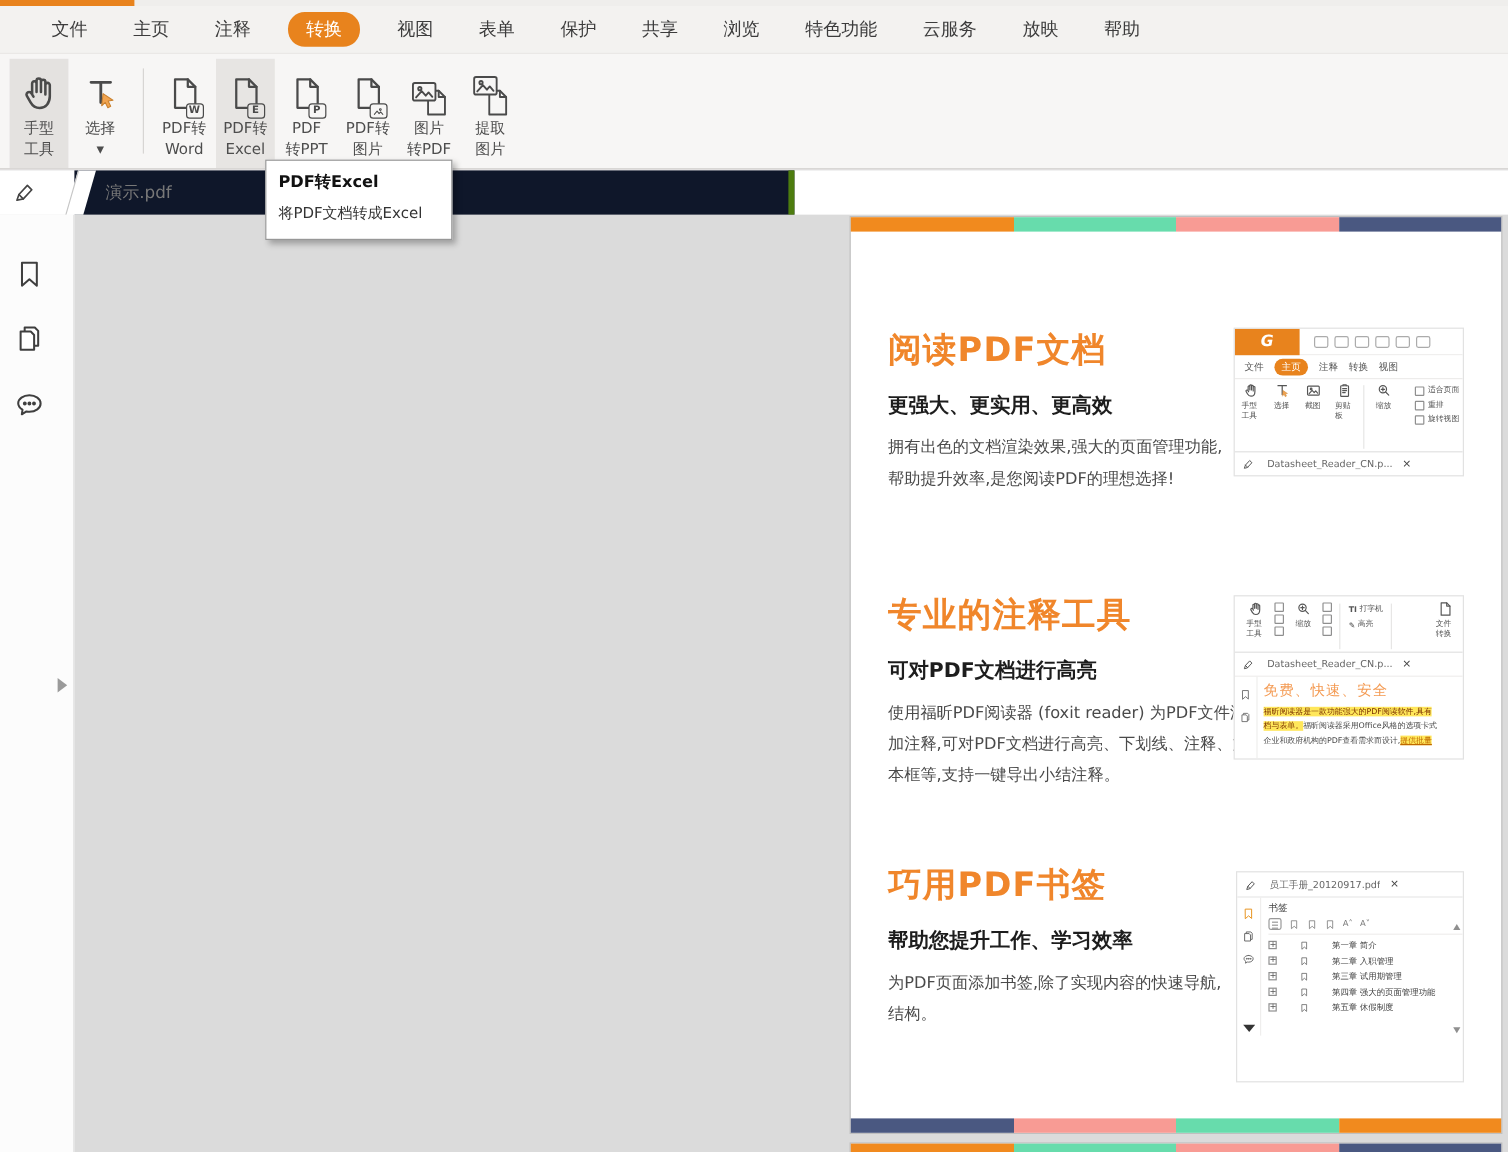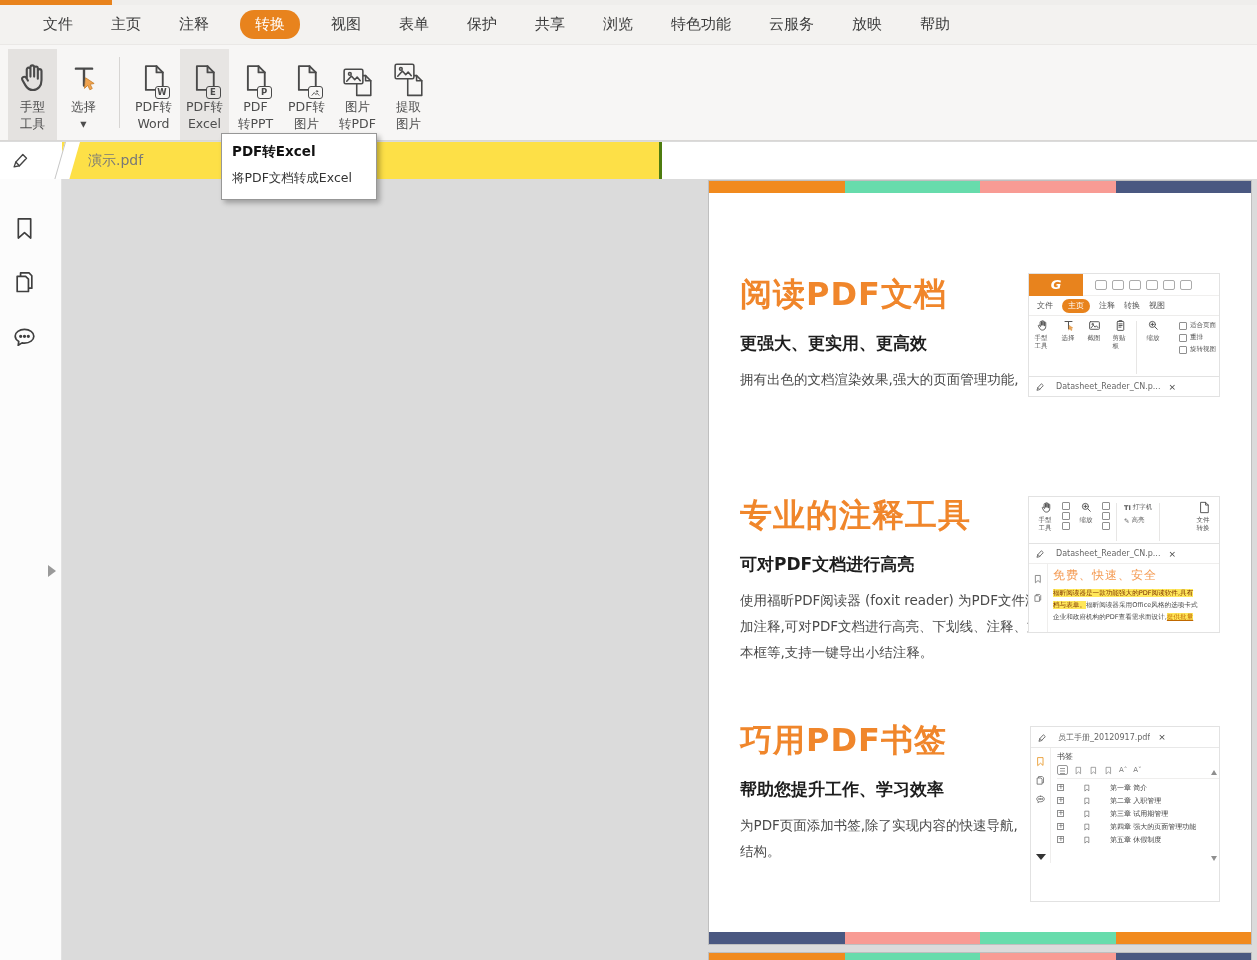--- a/index.html
+++ b/index.html
@@ -37,41 +37,41 @@
   
   .tooltip{position:absolute;left:221px;top:133px;width:156px;background:#fff;border:1px solid #979797;box-shadow:3px 3px 5px rgba(0,0,0,.28);padding:9px 8px 12px 10px;z-index:60}
   .tt-title{font-size:13.5px;font-weight:bold;color:#111;white-space:nowrap}
   .tt-desc{margin-top:9px;font-size:12.5px;color:#333;white-space:nowrap}
 
   
   .tabbar{position:absolute;top:142px;left:0;right:0;height:37px;background:#fff}
   .tabbar .pencil{position:absolute;left:10px;top:7px;width:22px;height:22px;color:#444}
   .tabbar .pencil svg,.sidebar svg,.thumb svg{stroke:currentColor;fill:none;stroke-width:1.5;stroke-linecap:round;stroke-linejoin:round}
   .tabbar .pencil svg{width:22px;height:22px}
-  .doctab{position:absolute;left:62px;top:0;width:600px;height:37px;background:#fde047;border-right:3px solid #4d7c0f;padding:10px 0 0 26px;font-size:14px;color:#787878}
+  .doctab{position:absolute;left:62px;top:0;width:600px;height:37px;background:#0f172a;border-right:5px solid #4d7c0f;padding:10px 0 0 26px;font-size:14px;color:#787878}
   .doctab::before{content:"";position:absolute;left:3px;top:0;height:100%;width:14px;background:#fff;border-left:1px solid #C6C6C6;transform:skewX(-16deg);transform-origin:top}
 
   
   .sidebar{position:absolute;top:179px;left:0;width:62px;bottom:0;background:#FCFCFC;border-right:1px solid #E2E2E2}
   .sicon{position:absolute;left:11px;width:27px;height:27px;color:#3f3f3f;cursor:pointer}
   .sicon svg{width:27px;height:27px}
   .handle{position:absolute;left:48px;top:386px;width:0;height:0;border-top:6px solid transparent;border-bottom:6px solid transparent;border-left:8px solid #9a9a9a}
 
   
   .docarea{position:absolute;top:179px;left:63px;right:0;bottom:0;background:#DBDBDB;overflow:hidden}
   .page{position:absolute;background:#fff;box-shadow:0 0 0 1px #BFBFBF}
   .p1{left:646px;top:2px;width:542px;height:763px}
   .p2{left:646px;top:774px;width:542px;height:200px}
   .stripes{position:absolute;left:0;right:0;height:12px;display:flex}
   .stripes>div{flex:1}
   .stripes.top{top:0}.stripes.bottom{bottom:0}
 
   .sec{position:absolute;left:31px;width:302px}
   .sec1{top:92px}.sec2{top:313px}.sec3{top:538px}
-  .sec-title{font-size:32px;font-weight:bold;color:#F0862B;letter-spacing:1px;white-space:nowrap}
+  .sec-title{font-size:28px;font-weight:bold;color:#F0862B;letter-spacing:1px;white-space:nowrap}
   .sec-sub{margin-top:15px;font-size:17px;font-weight:bold;color:#1d1d1d;white-space:nowrap}
   .sec-body{margin-top:11px;font-size:13.5px;color:#4a4a4a;line-height:26px}
   .sec-body div{white-space:nowrap}
 
   
   .thumb{position:absolute;background:#fff;border:1px solid #E2E2E2;overflow:hidden;color:#555}
   .t1{left:319px;top:92px;width:192px;height:124px}
   .t2{left:319px;top:315px;width:192px;height:137px}
   .t3{left:321px;top:545px;width:190px;height:176px}
   .thumb svg{stroke-width:1.8}
@@ -351,20 +351,21 @@
           <div style="background: rgb(103, 220, 172);"></div>
           <div style="background: rgb(248, 155, 148);"></div>
           <div style="background: rgb(74, 88, 129);"></div>
       </div>
 
       <div class="sec sec1">
         <div class="sec-title">阅读PDF文档</div>
         <div class="sec-sub">更强大、更实用、更高效</div>
         <div class="sec-body">
           <div>拥有出色的文档渲染效果,强大的页面管理功能,</div>
+          <div>帮助提升效率,是您阅读PDF的理想选择!</div>
         </div>
       </div>
 
       <div class="thumb t1">
         <div class="t1-top trow">
           <div class="t1-logo">G</div>
           <div class="qat">
             <span class="qbox"></span>
             <span class="qbox"></span>
             <span class="qbox"></span>

